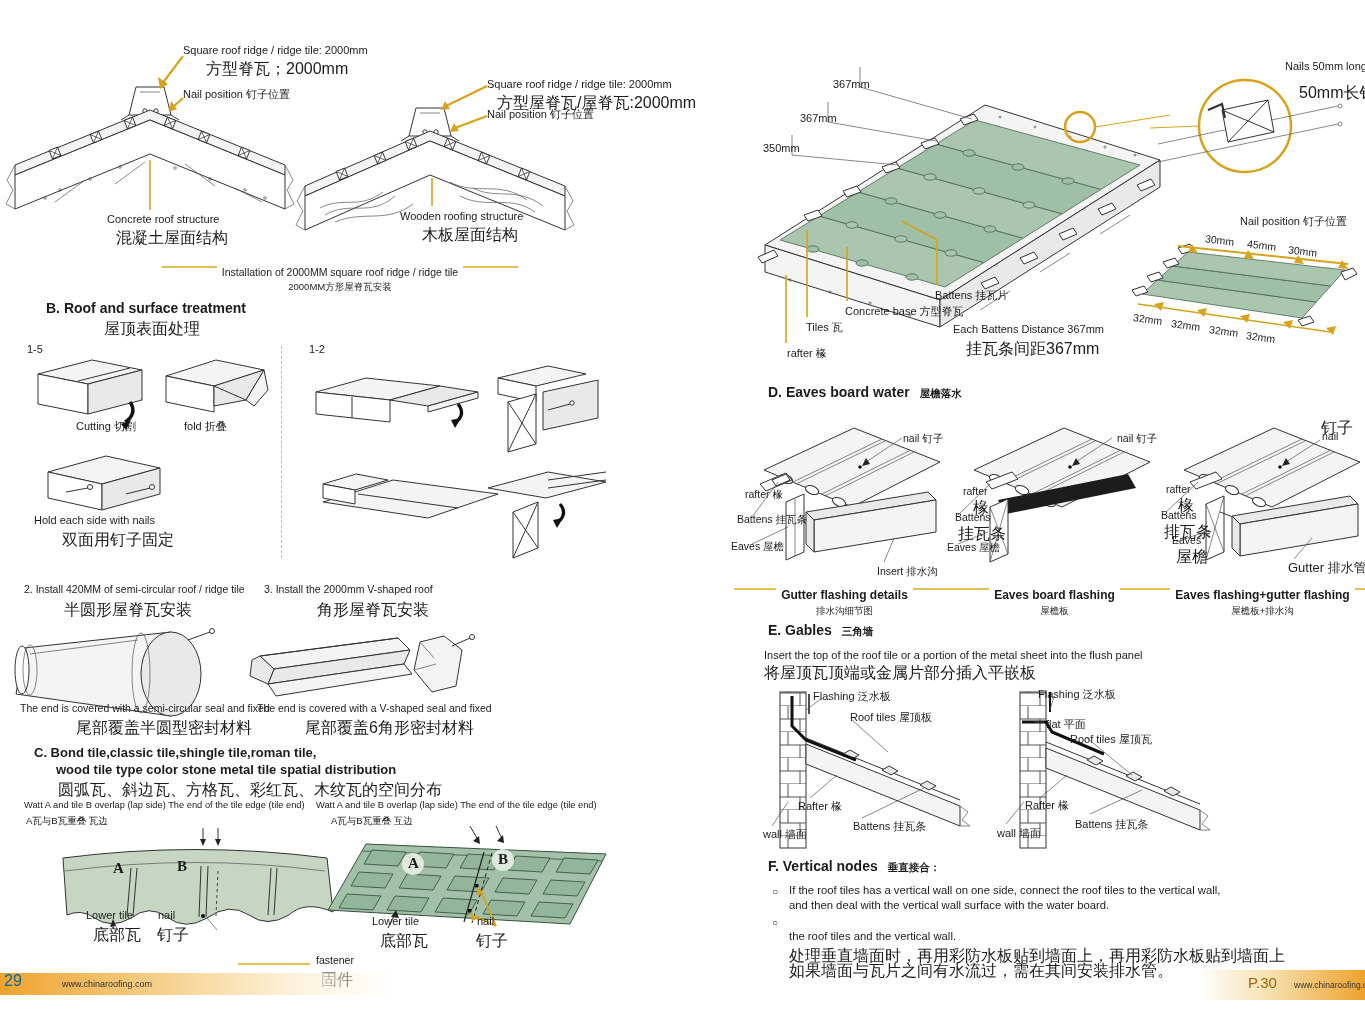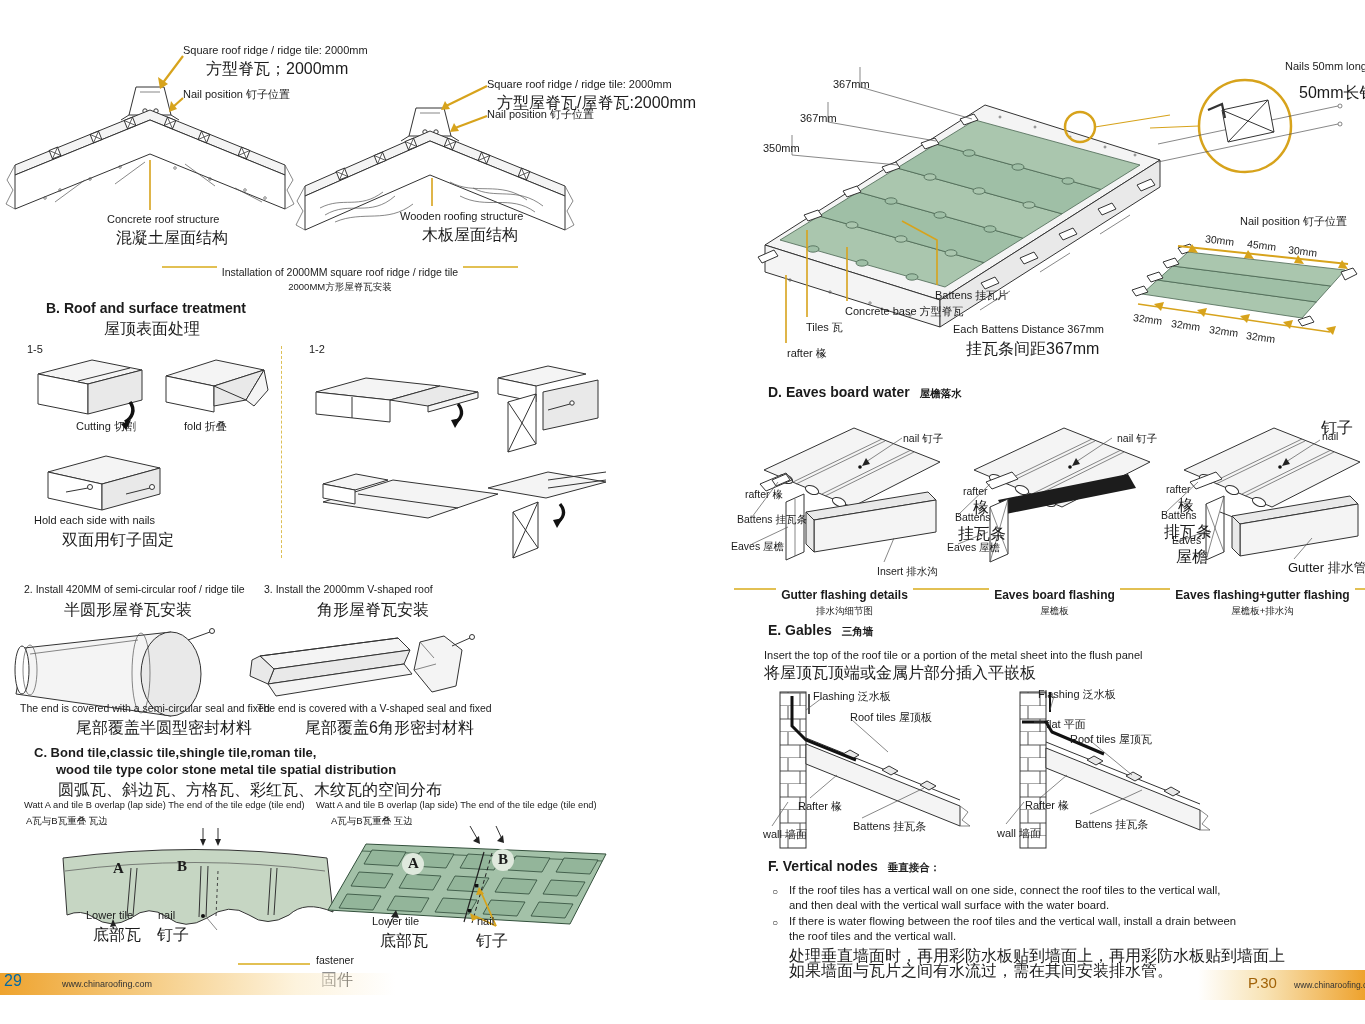--- a/index.html
+++ b/index.html
@@ -687,21 +687,20 @@
   <div class="lb" style="left:1075px;top:818px">Battens  挂瓦条</div>
   <div class="lb" style="left:997px;top:827px">wall 墙面</div>
 
   <div class="sec" style="left:768px;top:858px">
     <span>F. Vertical nodes</span><span class="szh">垂直接合：</span>
   </div>
   <div class="lb" style="left:772px;top:886px;font-size:10px">○</div>
   <div class="lb" style="left:789px;top:884px;font-size:11.3px">If the roof tiles has a vertical wall on one side, connect the roof tiles to the vertical wall,</div>
   <div class="lb" style="left:789px;top:899px;font-size:11.3px">and then deal with the vertical wall surface with the water board.</div>
   <div class="lb" style="left:772px;top:917px;font-size:10px">○</div>
-  <div class="lb" style="left:789px;top:915px;font-size:11.3px">If there is water flowing between the roof tiles and the vertical wall, install a drain between</div>
   <div class="lb" style="left:789px;top:930px;font-size:11.3px">the roof tiles and the vertical wall.</div>
   <div class="lb zh" style="left:789px;top:947px">处理垂直墙面时，再用彩防水板贴到墙面上，再用彩防水板贴到墙面上</div>
   <div class="lb zh" style="left:789px;top:962px">如果墙面与瓦片之间有水流过，需在其间安装排水管。</div>
 
   <div class="footbarR"></div>
   <div class="lb" style="left:1248px;top:975px;font-size:15px;color:#a16207">P.30</div>
   <div class="lb" style="left:1294px;top:981px;font-size:8.5px;color:#333">www.chinaroofing.c</div>
 
 </div>
 

